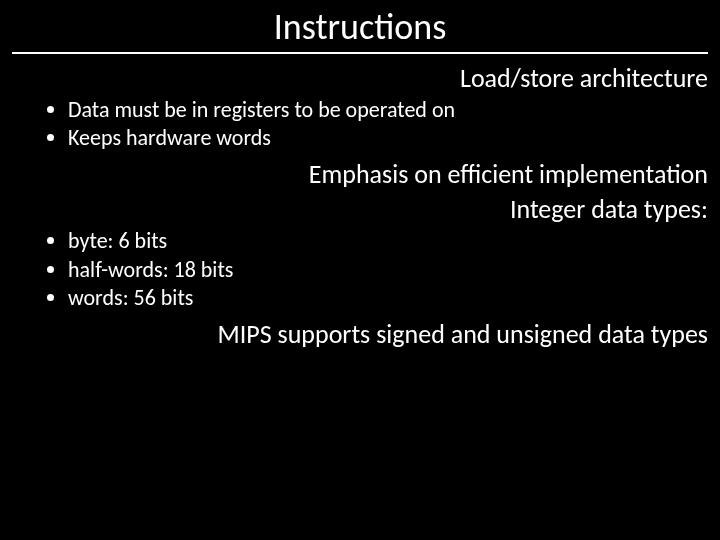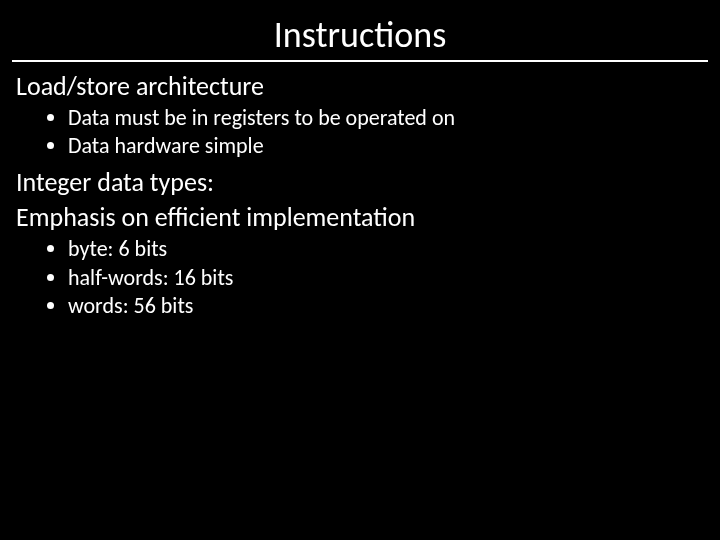--- a/index.html
+++ b/index.html
@@ -15,34 +15,35 @@
   .slide {
     width: 720px;
     height: 540px;
     box-sizing: border-box;
     padding: 8px 12px 12px 12px;
   }
   .title {
     text-align: center;
     font-size: 36px;
     font-weight: 400;
-    margin: 8px 0 4px 0;
+    margin: 0 0 4px 0;
     line-height: 1.1;
   }
   .title-rule {
     border: none;
     border-top: 2px solid #fff;
     margin: 0 0 8px 0;
   }
   .body-text {
     font-size: 26px;
     line-height: 1.25;
   }
   .lvl1 {
-    margin: 2px 0 2px 4px;
+    margin: 2px 0 2px 12px;
+    text-align: right;
   }
   .sublist {
     list-style: disc;
     margin: 2px 0 6px 0;
     padding-left: 56px;
     font-size: 22px;
   }
   .sublist li {
     margin: 0 0;
     line-height: 1.28;
@@ -52,26 +53,27 @@
 <body>
 
 <div class="slide">
   <h1 class="title">Instructions</h1>
   <hr class="title-rule">
   <div class="body-text">
 
     <div class="lvl1">Load/store architecture</div>
     <ul class="sublist">
       <li>Data must be in registers to be operated on</li>
-      <li>Data hardware simple</li>
+      <li>Keeps hardware words</li>
     </ul>
 
+    <div class="lvl1">Emphasis on efficient implementation</div>
     <div class="lvl1">Integer data types:</div>
-    <div class="lvl1">Emphasis on efficient implementation</div>
     <ul class="sublist">
       <li>byte: 6 bits</li>
-      <li>half-words: 16 bits</li>
+      <li>half-words: 18 bits</li>
       <li>words: 56 bits</li>
     </ul>
 
+    <div class="lvl1">MIPS supports signed and unsigned data types</div>
 
   </div>
 </div>
 
 </body></html>

